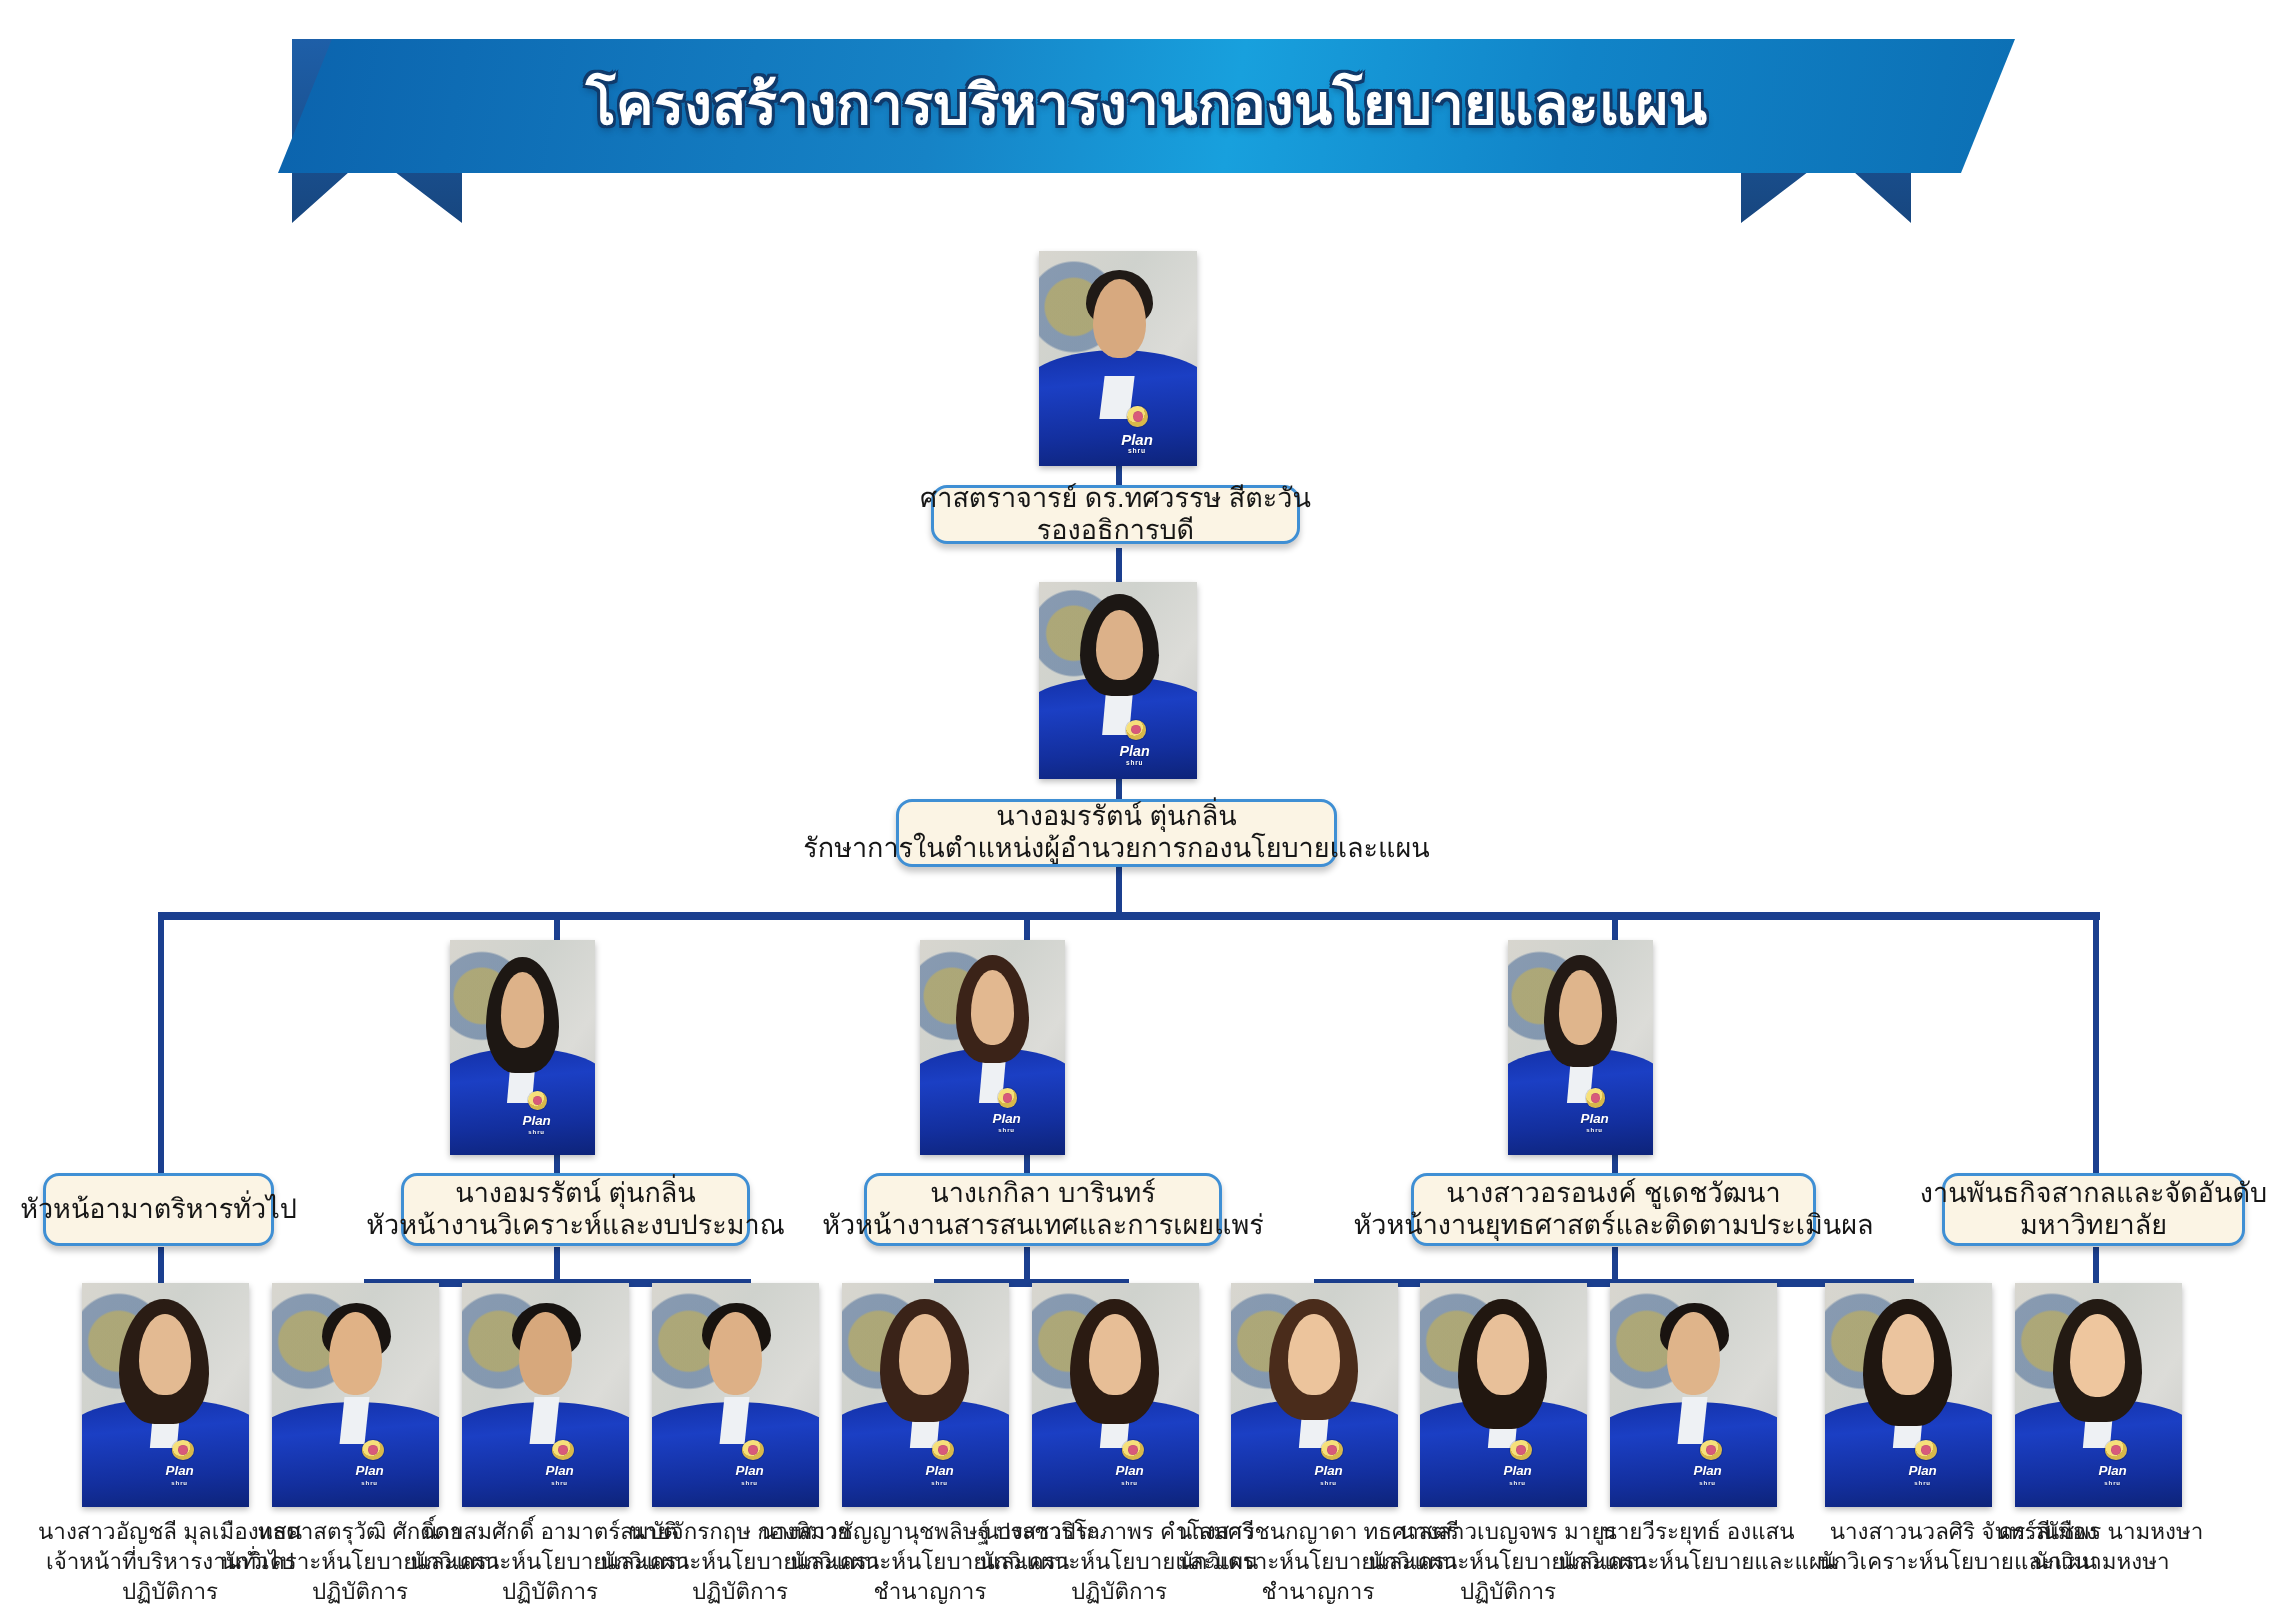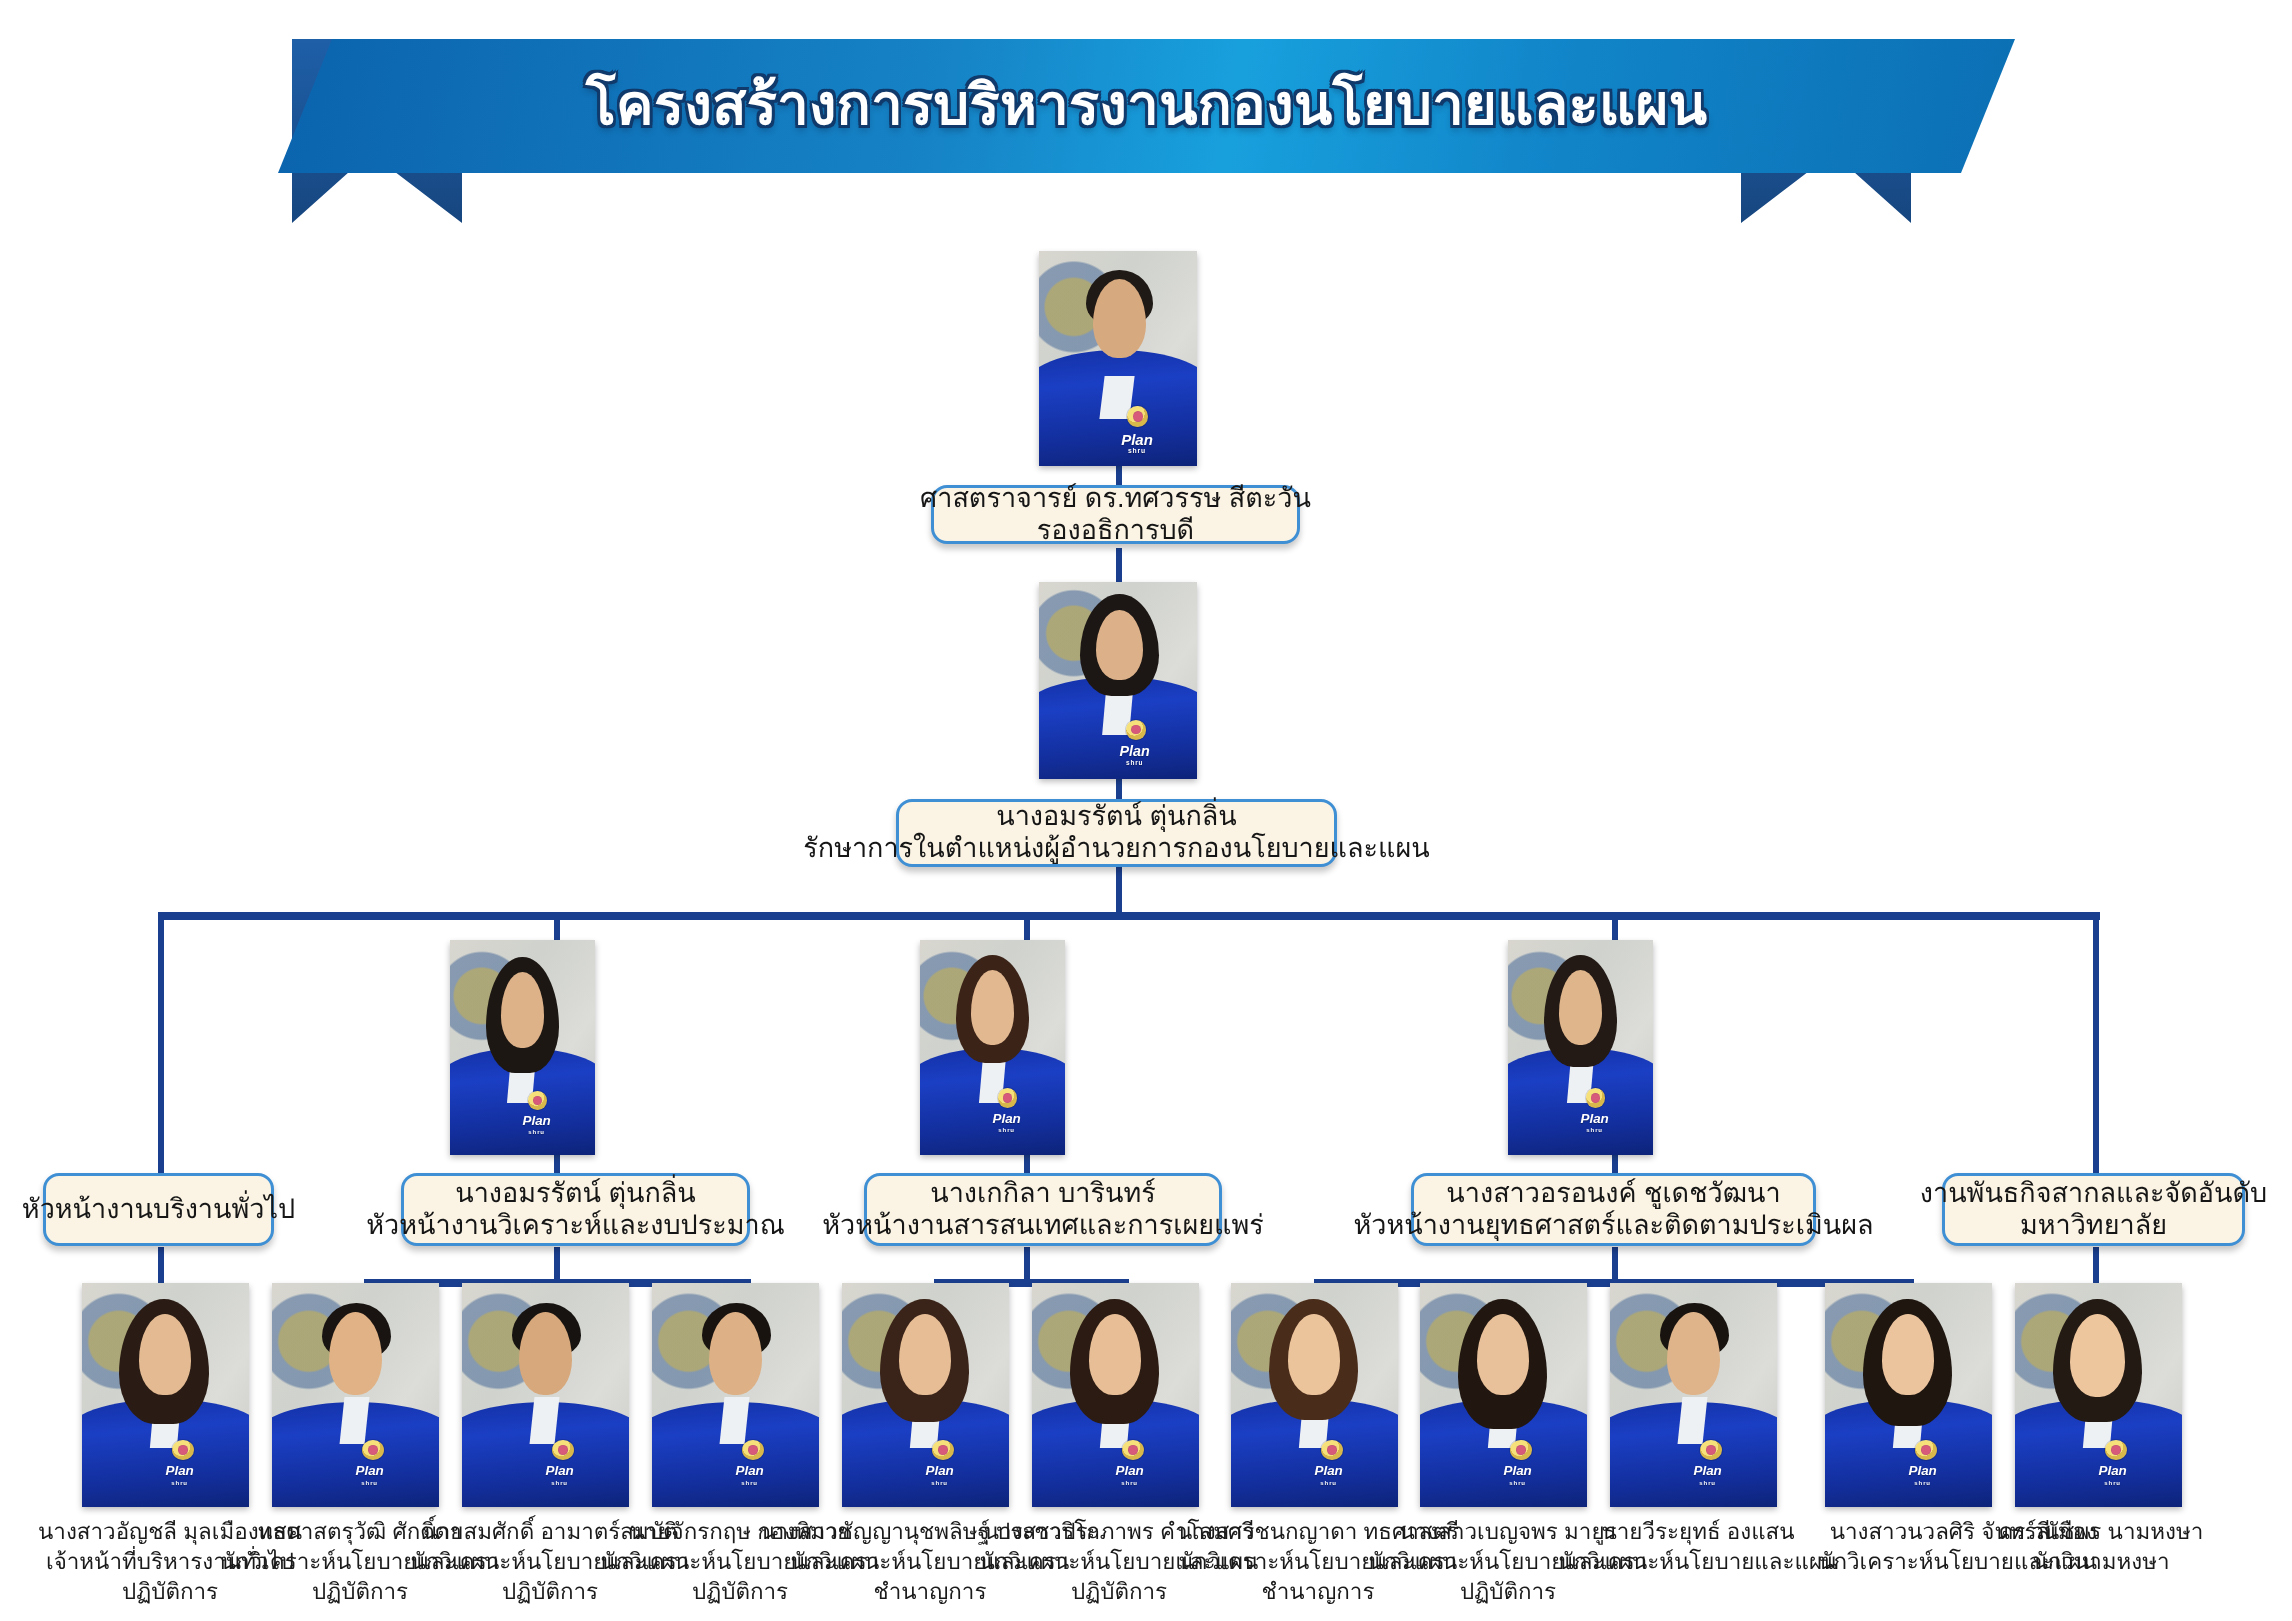--- a/index.html
+++ b/index.html
@@ -201,21 +201,21 @@
     <div class="ph-scene"></div>
     <div class="ph-body" style="height:50%;"></div>
     <div class="ph-collar" style="left:42%;top:54%;width:16%;height:22%;transform:skewX(-5deg);"></div>
     <div class="ph-hair" style="left:25%;top:7%;width:50%;height:52%;background:#231a15;"></div>
     <div class="ph-head" style="left:35%;top:14%;width:30%;height:35%;background:#dfb58c;"></div>
     <div class="ph-logo" style="left:54%;top:69%;width:13%;height:9%;"></div>
     <div class="ph-plan" style="left:50%;top:80%;font-size:13.4px;">Plan<span>shru</span></div>
   </div>
 
   <div class="box" style="left:43px;top:1173px;width:231px;height:73px;">
-    <div class="l2">หัวหน้างานบริงานพั่วไป</div>
+    <div class="l2">หัวหน้อามาตริหารทั่วไป</div>
   </div>
 
   <div class="box" style="left:401px;top:1173px;width:349px;height:73px;">
     <div class="l1">นางอมรรัตน์  ตุ่นกลิ่น</div>
     <div class="l2">หัวหน้างานวิเคราะห์และงบประมาณ</div>
   </div>
 
   <div class="box" style="left:1411px;top:1173px;width:405px;height:73px;">
     <div class="l1">นางสาวอรอนงค์ ชูเดชวัฒนา</div>
     <div class="l2">หัวหน้างานยุทธศาสตร์และติดตามประเมินผล</div>

